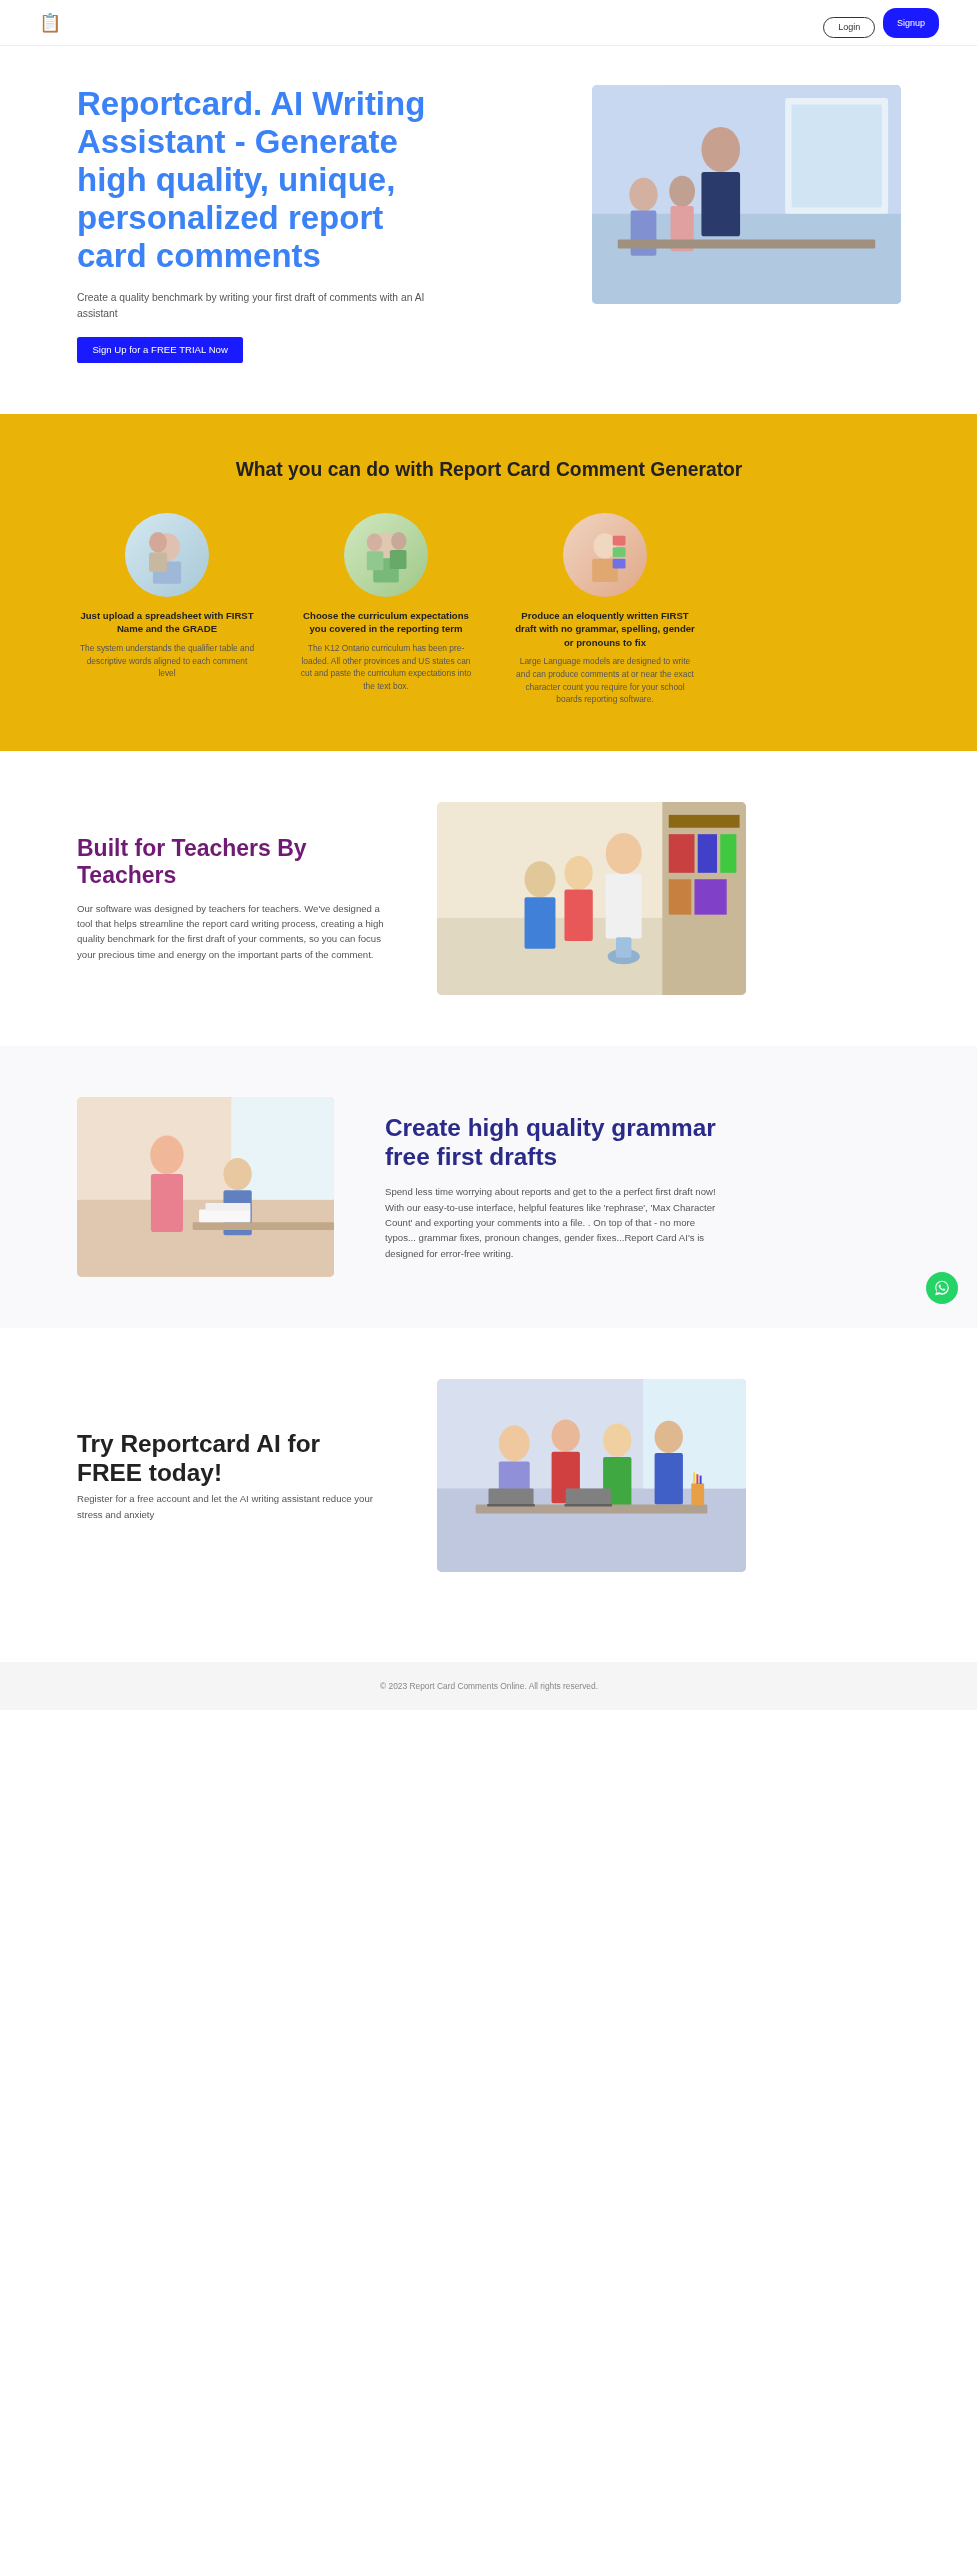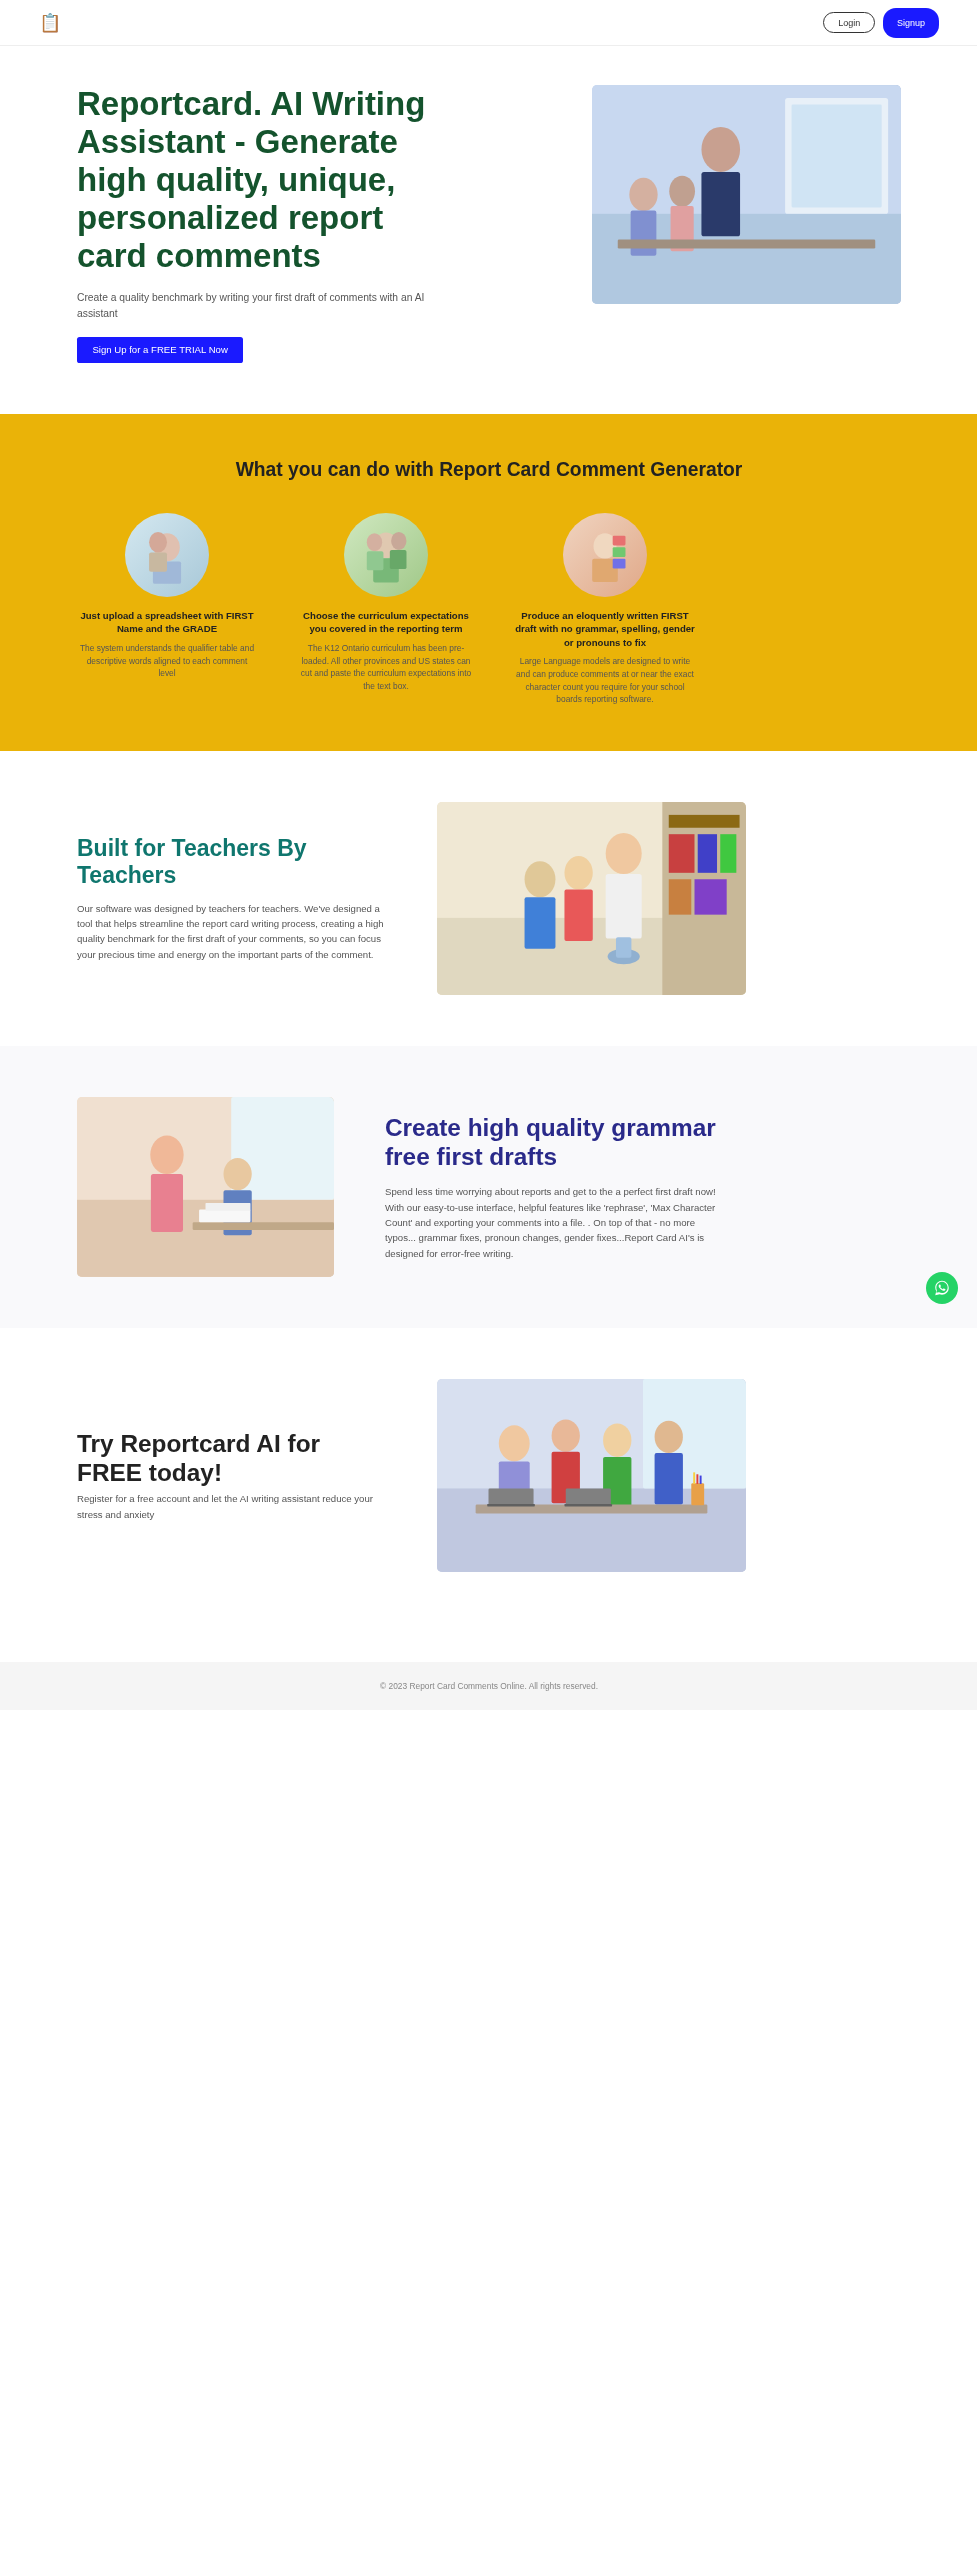--- a/index.html
+++ b/index.html
@@ -27,21 +27,21 @@
       display: flex;
       align-items: center;
       gap: 5.1px;
     }
     .logo-icon {
       font-size: 18px;
     }
     .navbar-actions {
       display: flex;
       gap: 7.7px;
-      align-items: center;
+      align-items: flex-end;
     }
     .btn-login {
       padding: 4.5px 14px;
       border: 0.6px solid #333;
       border-radius: 13px;
       background: #fff;
       color: #333;
       font-size: 9px;
       cursor: pointer;
     }
@@ -62,21 +62,21 @@
       justify-content: space-between;
       padding: 39px 77px 51px 77px;
       gap: 39px;
     }
     .hero-text {
       max-width: 360px;
     }
     .hero-title {
       font-size: 33px;
       font-weight: bold;
-      color: #14532d;
+      color: #3b82f6;
       line-height: 1.15;
       margin-bottom: 15.4px;
     }
     .hero-subtitle {
       font-size: 10.3px;
       color: #555;
       margin-bottom: 15.4px;
       line-height: 1.5;
     }
     .btn-trial {
@@ -161,21 +161,21 @@
       padding: 51px 77px;
       gap: 51px;
       background: #fff;
     }
     .teachers-text {
       max-width: 309px;
     }
     .teachers-text h2 {
       font-size: 23px;
       font-weight: bold;
-      color: #0f766e;
+      color: #701a75;
       margin-bottom: 11px;
       line-height: 1.2;
     }
     .teachers-text p {
       font-size: 9.6px;
       color: #555;
       line-height: 1.6;
     }
     .teachers-image {
       width: 309px;

